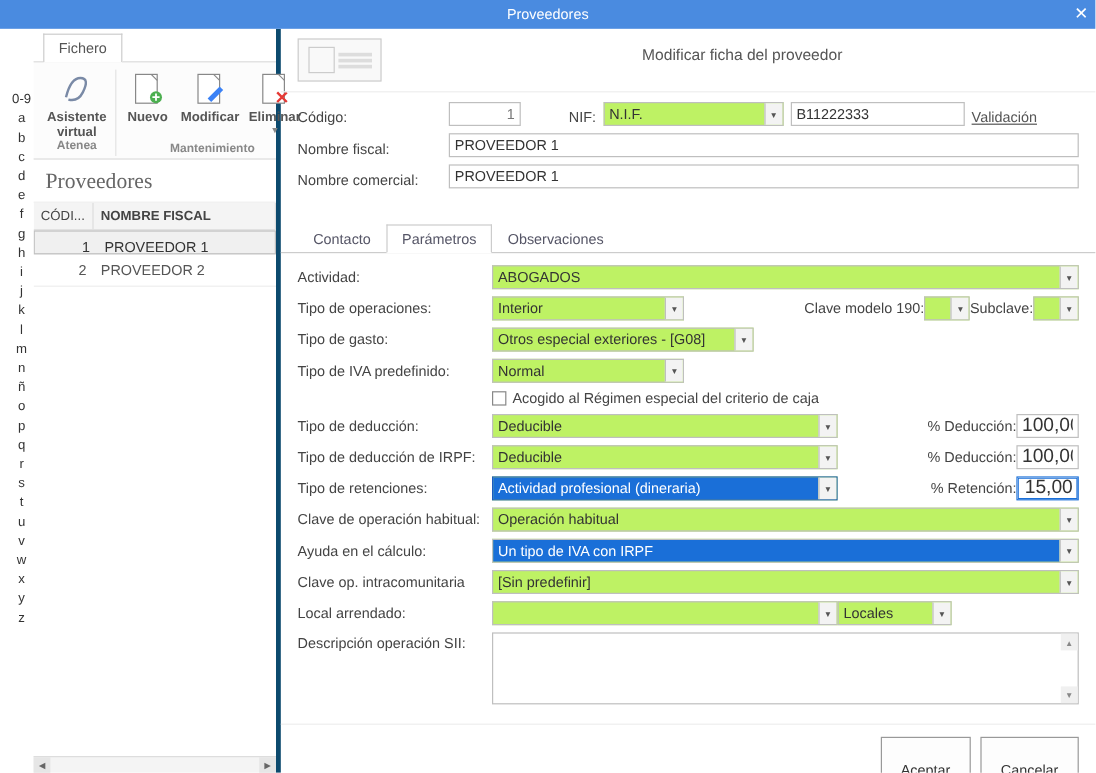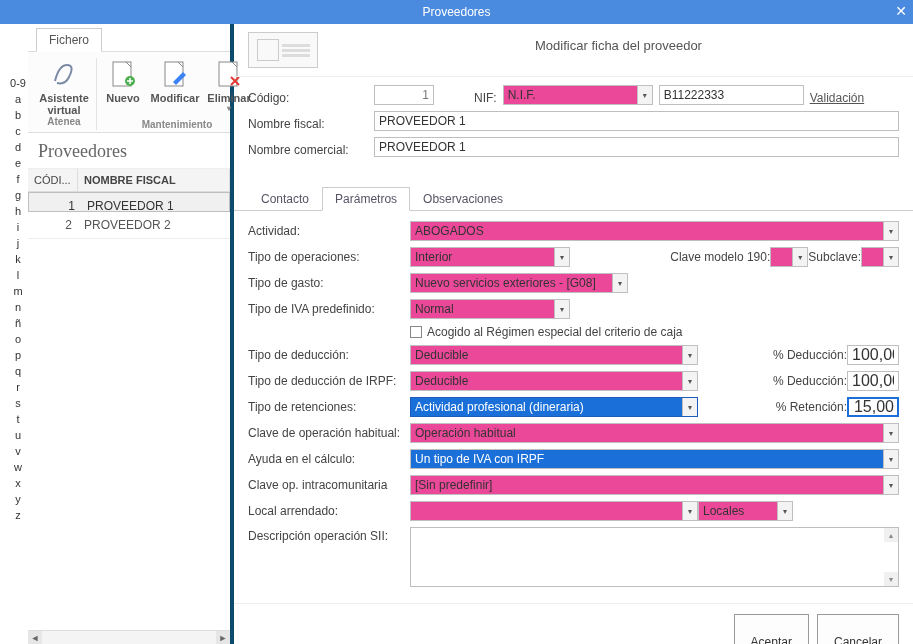--- a/index.html
+++ b/index.html
@@ -48,21 +48,21 @@
   .inp.full { flex:1;}
   .inp.med { width:145px;}
   .link { color:#555; text-decoration:underline; cursor:pointer;}
   .sel { border:1px solid #bfbfbf; background:#fff; height:20px; font-size:12px; color:#333; padding:0 2px;}
   .tabs { display:flex; border-bottom:1px solid #ccc; padding:0 14px; margin-top:24px; gap:0;}
   .tab { padding:4px 12px; font-size:12px; color:#556; cursor:pointer; border:1px solid transparent; border-bottom:none; margin-bottom:-1px;}
   .tab.active { border:1px solid #ccc; border-bottom:1px solid #fff; background:#fff;}
   .params { padding:10px 14px; flex:1;}
   .prow { display:flex; align-items:center; margin-bottom:6px; gap:0; font-size:12px; color:#444;}
   .prow label.lbl { width:162px; flex-shrink:0;}
-  .select-wrap { display:flex; align-items:stretch; border:1px solid #bfbfbf; background:#ec4899; height:20px;}
+  .select-wrap { display:flex; align-items:stretch; border:1px solid #bfbfbf; background:#bef264; height:20px;}
   .select-wrap.full { flex:1; }
   .select-wrap.w160{ width:160px;}
   .select-wrap.w210{ width:218px;}
   .select-wrap.w95{ width:95px;}
   .select-wrap.w280{ width:288px;}
   .select-wrap.w40{ width:38px;}
   .select-text { flex:1; padding:1px 4px; font-size:12px; color:#333; display:flex; align-items:center; overflow:hidden; white-space:nowrap;}
   .select-btn { width:15px; background:#f3f3f3; border-left:1px solid #bfbfbf; display:flex; align-items:center; justify-content:center; font-size:8px; color:#555; cursor:pointer;}
   .select-wrap.blue { border:1px solid #1e5bbf; }
   .select-wrap.blue .select-text { background:#1a6fd8; color:#fff;}
@@ -265,21 +265,21 @@
         </div>
         <label>Subclave:</label>
         <div class="select-wrap w40">
           <span class="select-text"></span>
           <span class="select-btn">▾</span>
         </div>
       </div>
       <div class="prow">
         <label class="lbl">Tipo de gasto:</label>
         <div class="select-wrap w210">
-          <span class="select-text">Nuevo servicios exteriores - [G08]</span>
+          <span class="select-text">Otros especial exteriores - [G08]</span>
           <span class="select-btn">▾</span>
         </div>
       </div>
       <div class="prow">
         <label class="lbl">Tipo de IVA predefinido:</label>
         <div class="select-wrap w160">
           <span class="select-text">Normal</span>
           <span class="select-btn">▾</span>
         </div>
       </div>

